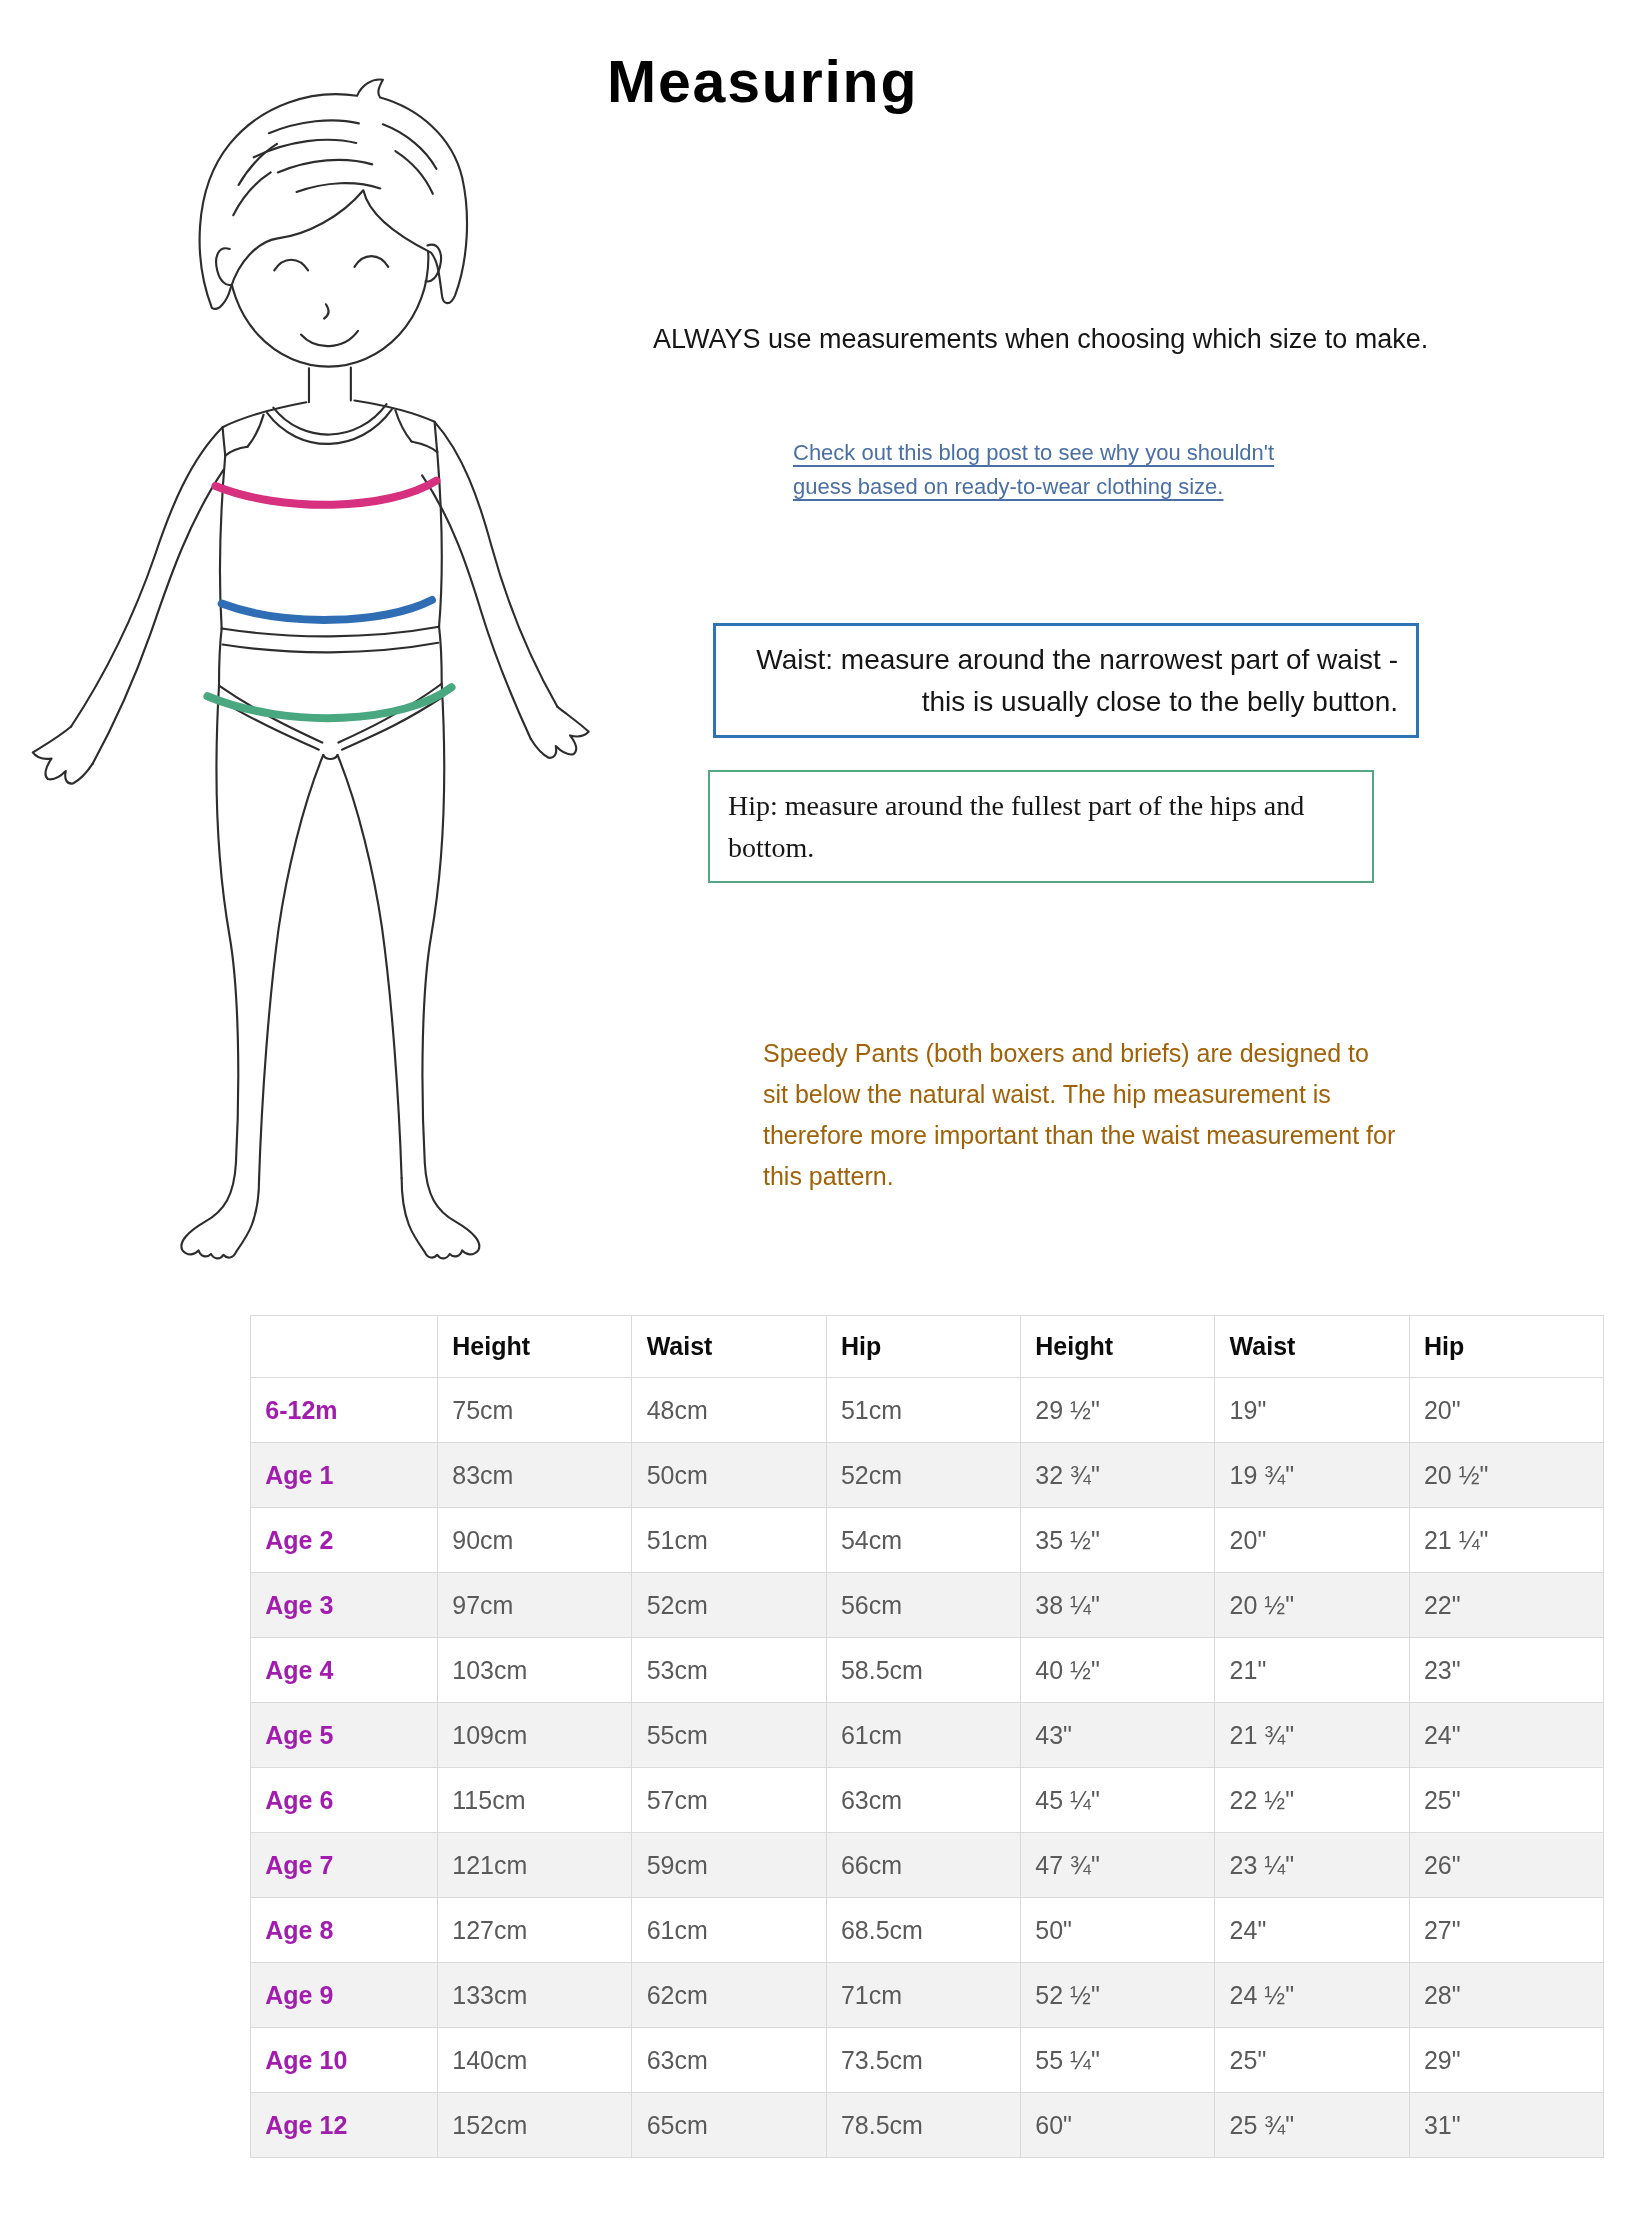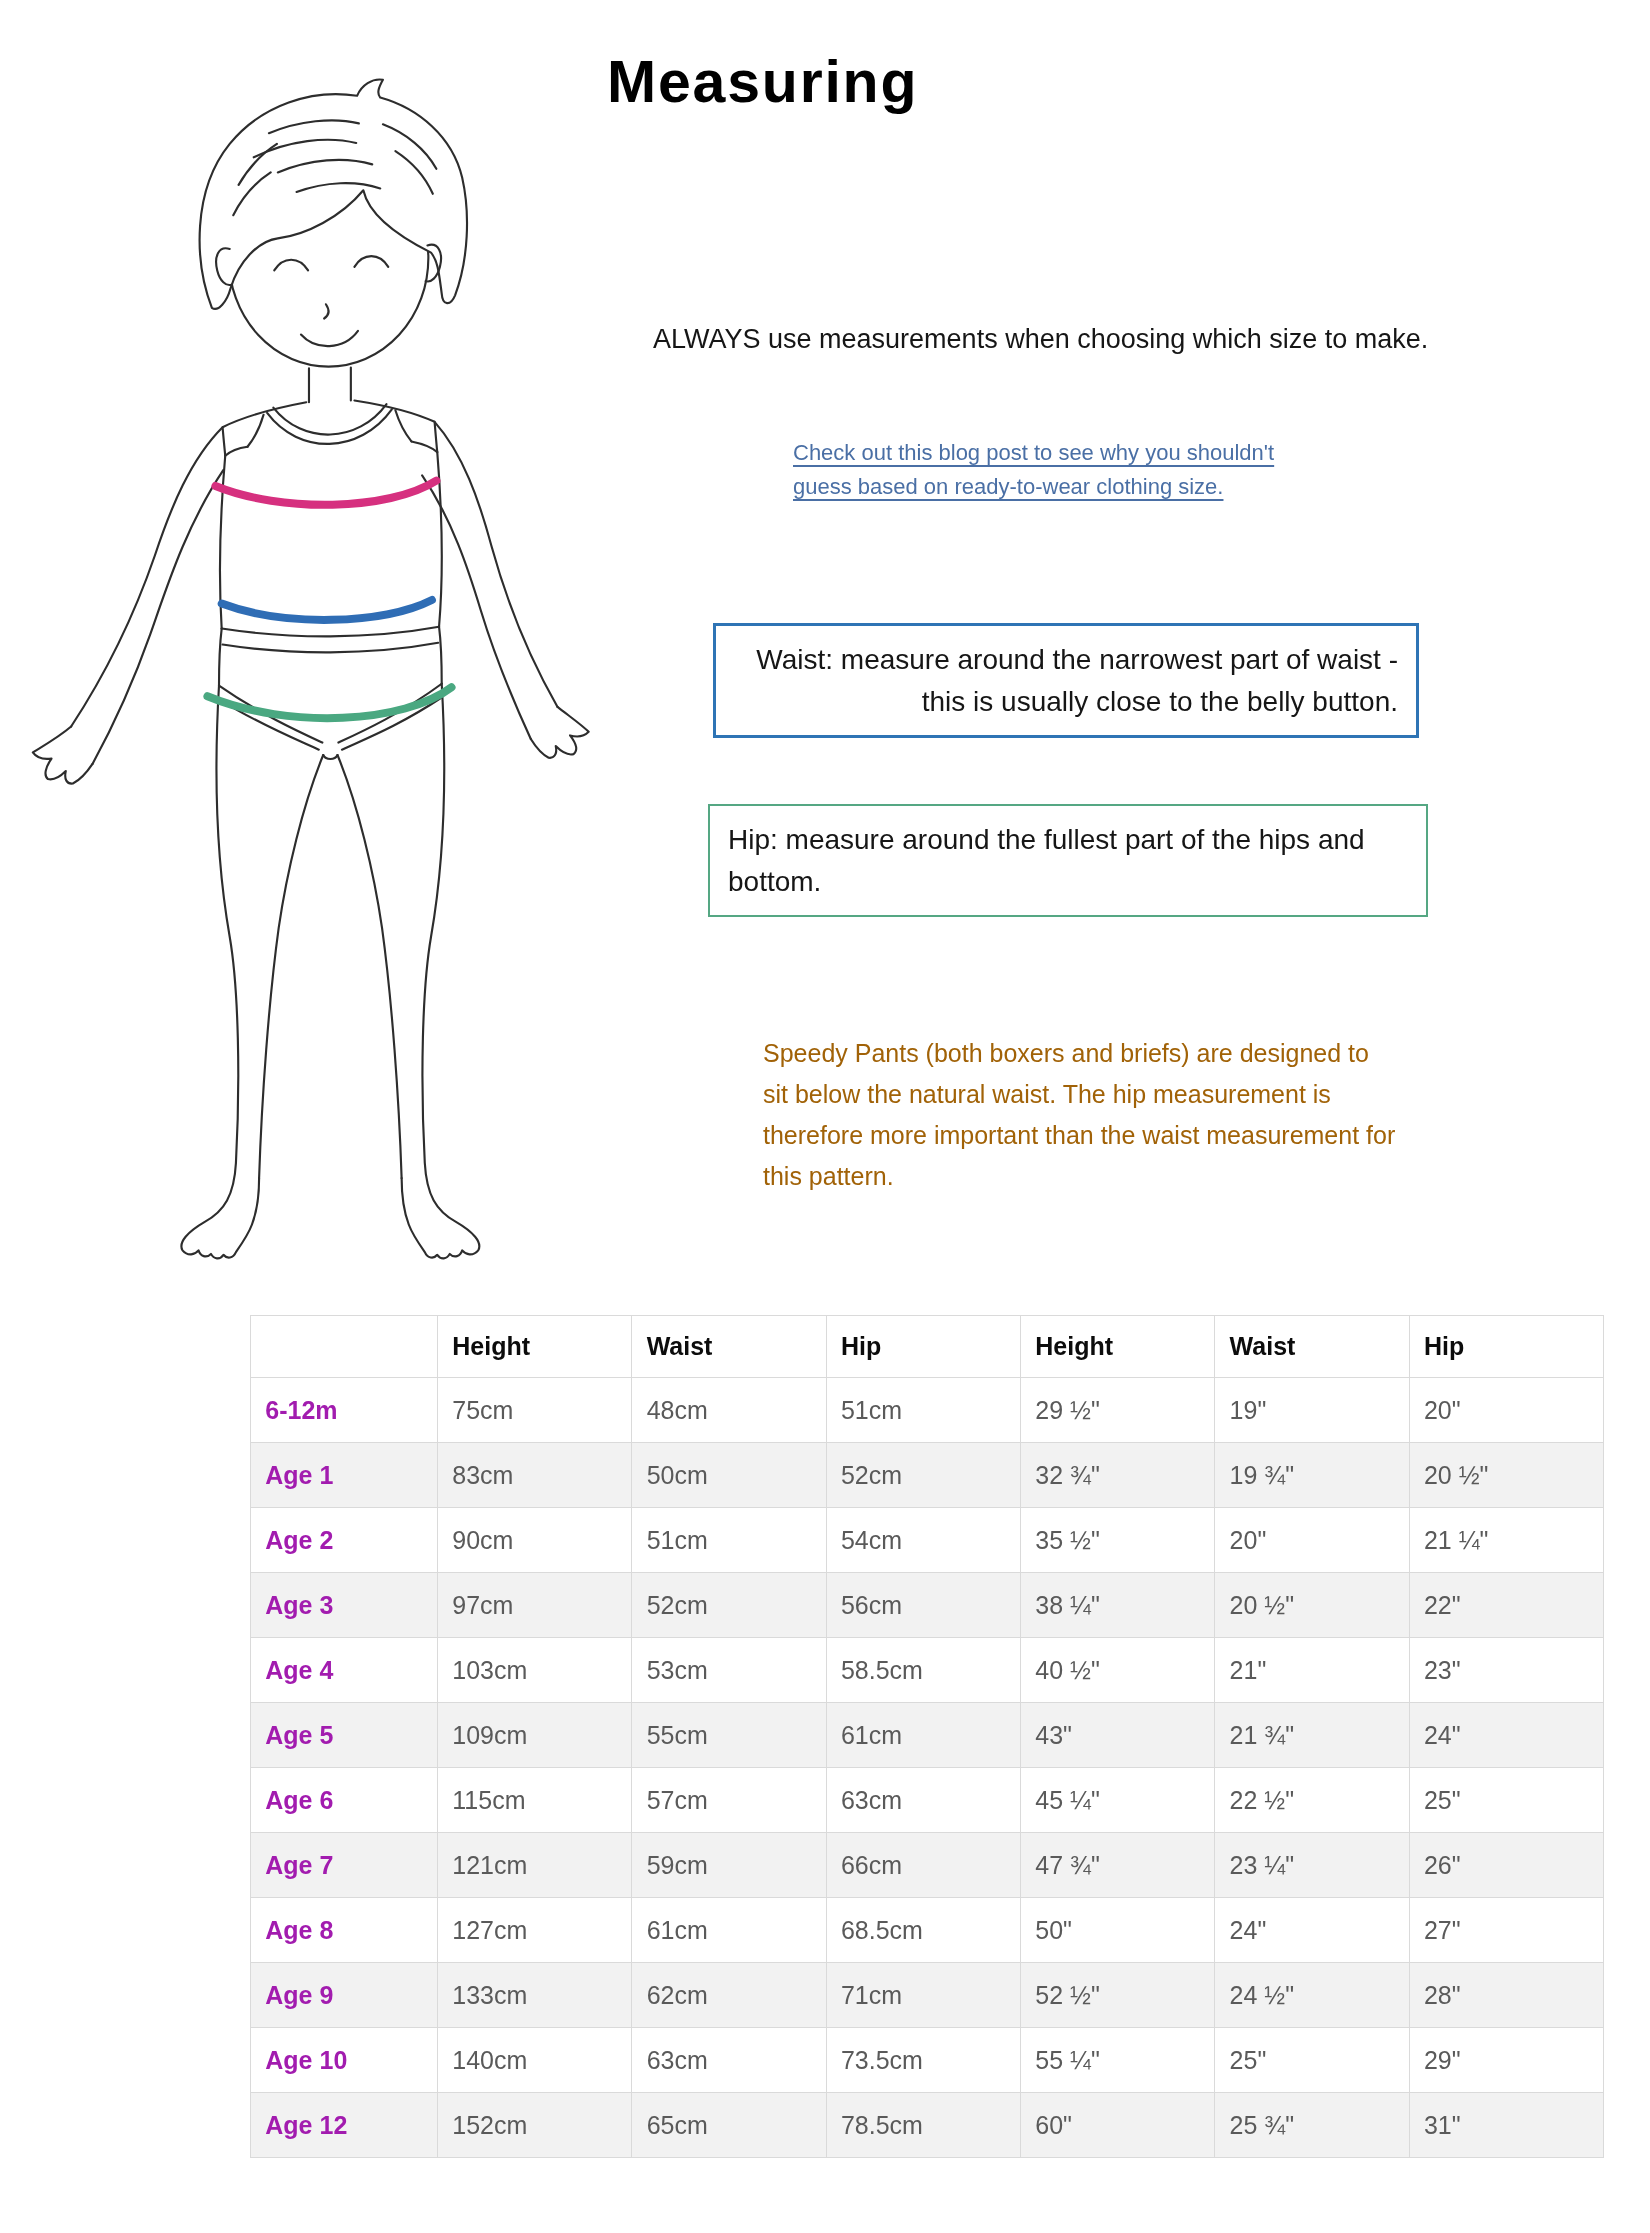--- a/index.html
+++ b/index.html
@@ -51,22 +51,23 @@
     padding: 12.5px 18px;
     color: #161616;
     background: #ffffff;
   }
   .callout.waist {
     left: 713px; top: 611px; width: 706px;
     border: 3.6px solid var(--callout-blue, #2e74b5);
     text-align: right;
   }
   .callout.hip {
-    left: 708px; top: 792px; width: 720px;
+    left: 708px; top: 758px; width: 666px;
     border: 2.7px solid var(--callout-green, #55a783);
+    font-family: Liberation Serif, serif;
   }
   .note {
     position: absolute;
     left: 763px;
     top: 1021px;
     width: 633px;
     font-size: 25px;
     line-height: 1.64;
     color: #a16207;
   }

